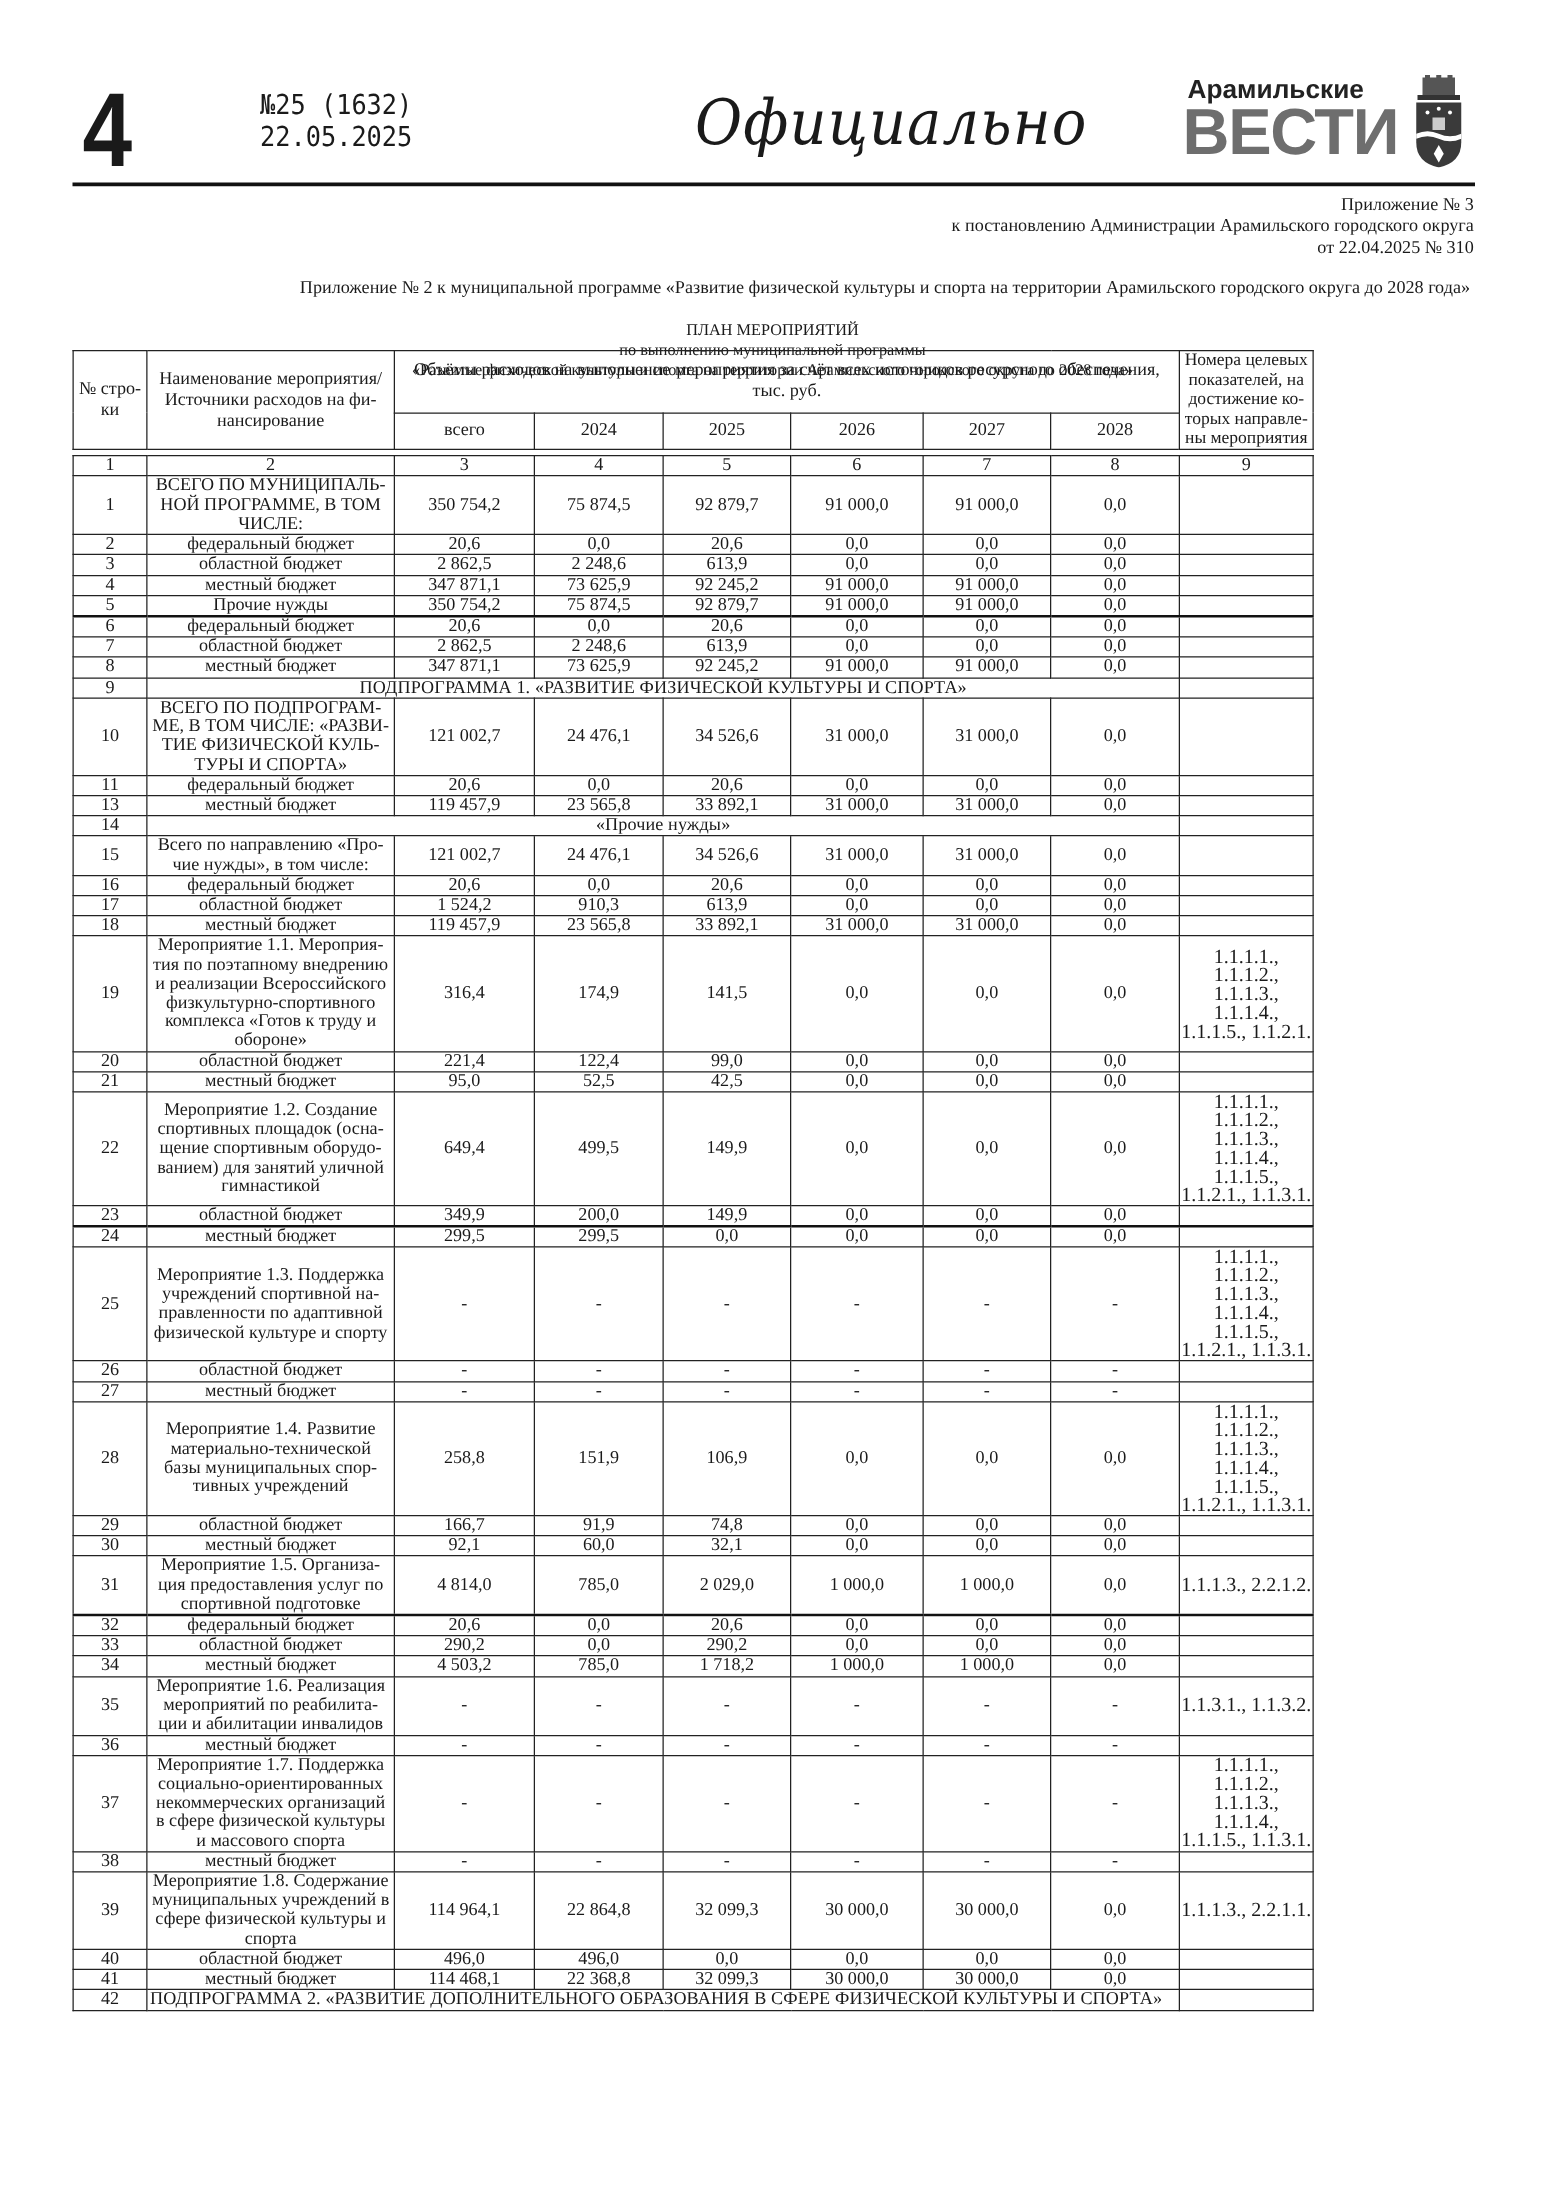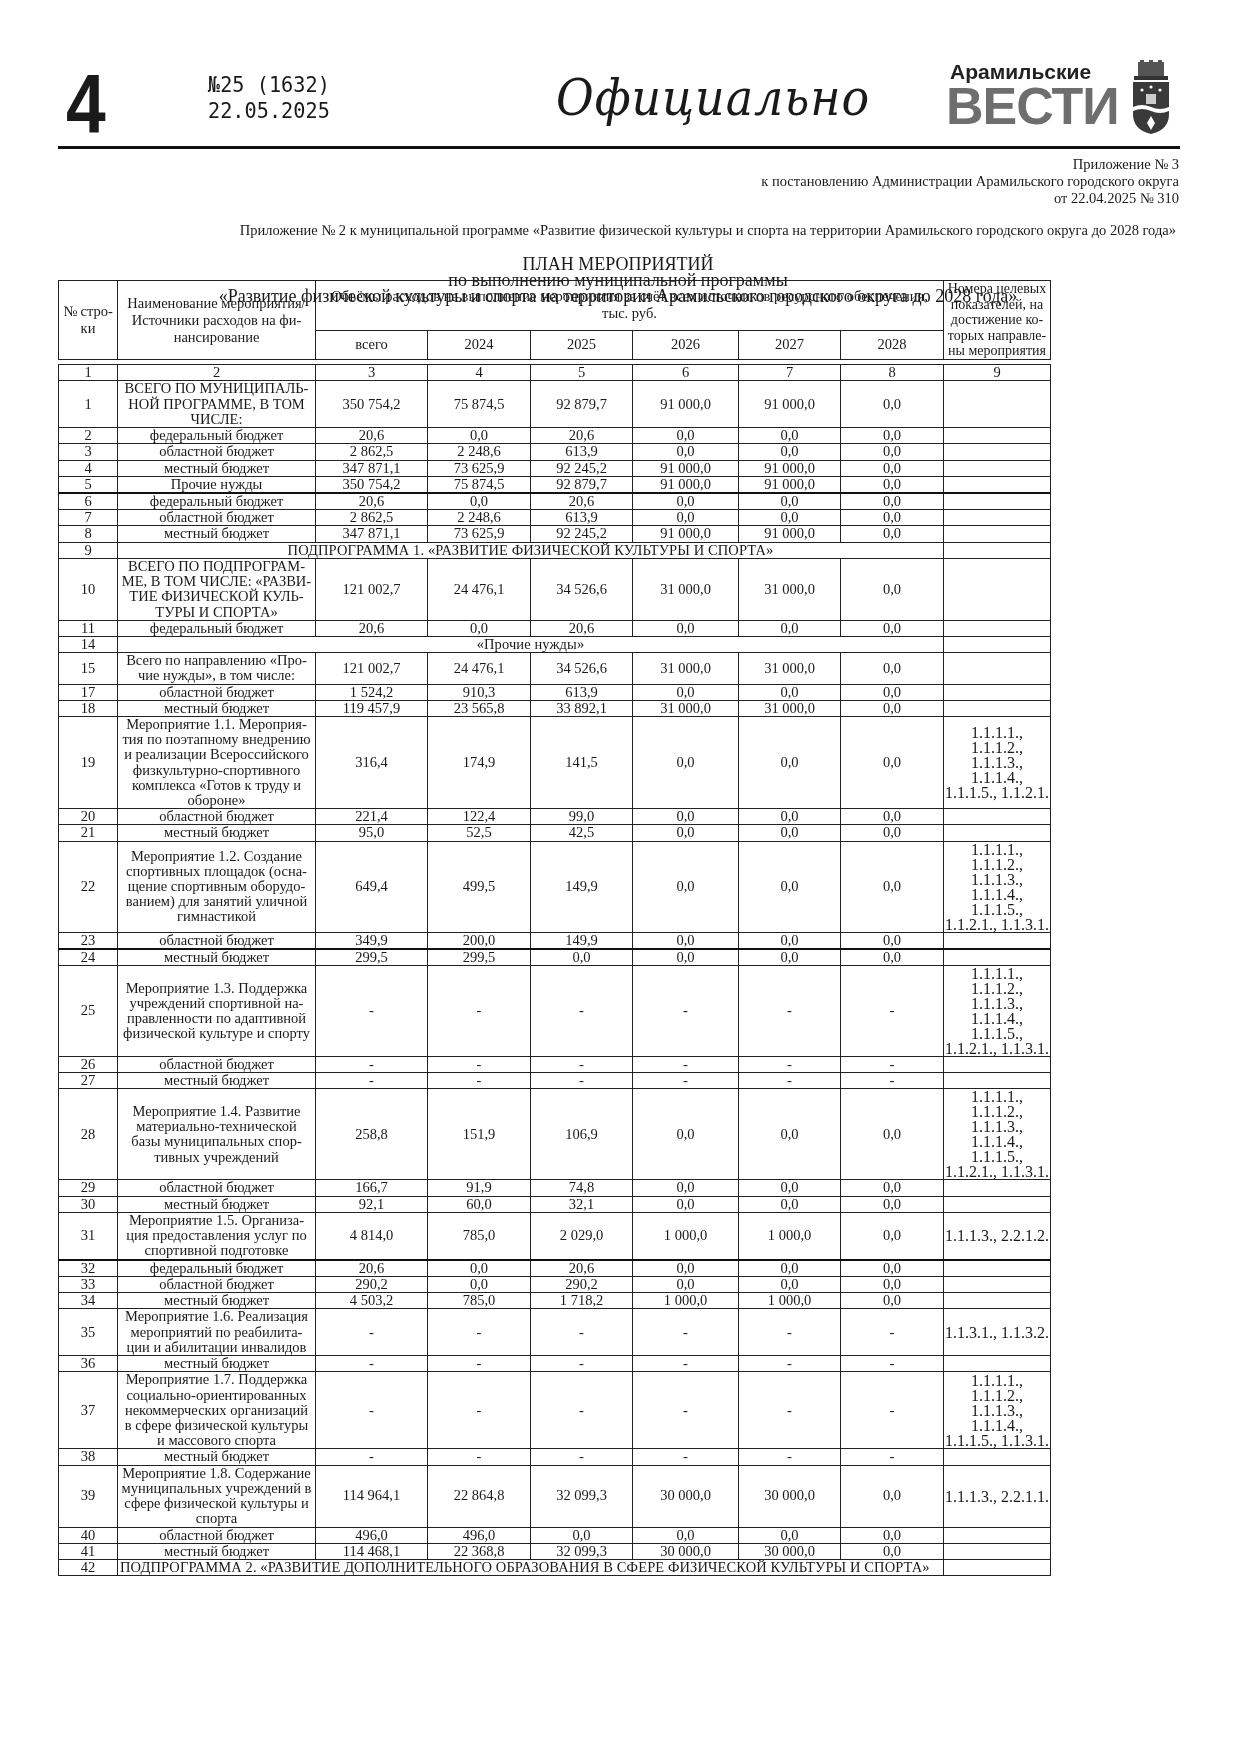--- a/index.html
+++ b/index.html
@@ -12,21 +12,21 @@
            transform: scaleX(0.92); transform-origin: left top; }
   .section { left: 556px; top: 68px; font-family: "DejaVu Serif", serif; font-style: italic; font-size: 50px;
              line-height: 60px; transform: scaleX(0.92); transform-origin: left top; letter-spacing: 1px; }
   .logo-top { left: 950px; top: 60px; font-family: "Liberation Sans", sans-serif; font-size: 21px; font-weight: bold; color: #222; }
   .logo-main { left: 946px; top: 80px; font-family: "Liberation Sans", sans-serif; font-size: 52px; line-height: 52px;
                font-weight: bold; color: #6e6e6e; letter-spacing: -1px; }
   .crest { left: 1130px; top: 60px; width: 42px; height: 74px; }
   .rule { left: 58px; top: 146px; width: 1122px; height: 3px; background: #111; }
   .appx { right: 62px; top: 156px; font-size: 14.5px; line-height: 17px; text-align: right; margin-left: 28px; }
   .appx2 { left: 60px; top: 222px; width: 1116px; font-size: 14.5px; text-align: right; }
-  .title { left: 60px; top: 256px; width: 1116px; font-size: 18px; line-height: 16px; text-align: center; }
+  .title { left: 60px; top: 256px; width: 1116px; font-size: 13px; line-height: 16px; text-align: center; }
   table { border-collapse: collapse; table-layout: fixed; position: absolute; left: 58px; }
   td, th { border: 1px solid #222; padding: 0 2px; text-align: center; vertical-align: middle;
            font-weight: normal; font-size: 14.5px; line-height: 15.2px; overflow: hidden; }
   .hdr { top: 280px; }
   .hdr td { line-height: 17px; }
   .body { top: 364px; }
   td.name { line-height: 15.2px; }
   td.tgt { font-size: 16px; line-height: 15px; padding: 0 1px; }
   tr.thick-bottom td { border-bottom: 2.5px solid #111; }
   td.span-title { letter-spacing: 0.1px; }
@@ -235,32 +235,54 @@
         <td class="name">федеральный бюджет</td>
         <td>20,6</td>
         <td>0,0</td>
         <td>20,6</td>
         <td>0,0</td>
         <td>0,0</td>
         <td>0,0</td>
         <td class="tgt"></td>
       </tr>
       <tr style="height: 15px;">
+        <td>13</td>
+        <td class="name">местный бюджет</td>
+        <td>119 457,9</td>
+        <td>23 565,8</td>
+        <td>33 892,1</td>
+        <td>31 000,0</td>
+        <td>31 000,0</td>
+        <td>0,0</td>
+        <td class="tgt"></td>
+      </tr>
+      <tr style="height: 15px;">
         <td>14</td>
         <td class="span-title" colspan="7">«Прочие нужды»</td>
         <td class="tgt"></td>
       </tr>
       <tr style="height: 30px;">
         <td>15</td>
         <td class="name">Всего по направлению «Про- чие нужды», в том числе:</td>
         <td>121 002,7</td>
         <td>24 476,1</td>
         <td>34 526,6</td>
         <td>31 000,0</td>
         <td>31 000,0</td>
+        <td>0,0</td>
+        <td class="tgt"></td>
+      </tr>
+      <tr style="height: 15px;">
+        <td>16</td>
+        <td class="name">федеральный бюджет</td>
+        <td>20,6</td>
+        <td>0,0</td>
+        <td>20,6</td>
+        <td>0,0</td>
+        <td>0,0</td>
         <td>0,0</td>
         <td class="tgt"></td>
       </tr>
       <tr style="height: 15px;">
         <td>17</td>
         <td class="name">областной бюджет</td>
         <td>1 524,2</td>
         <td>910,3</td>
         <td>613,9</td>
         <td>0,0</td>

